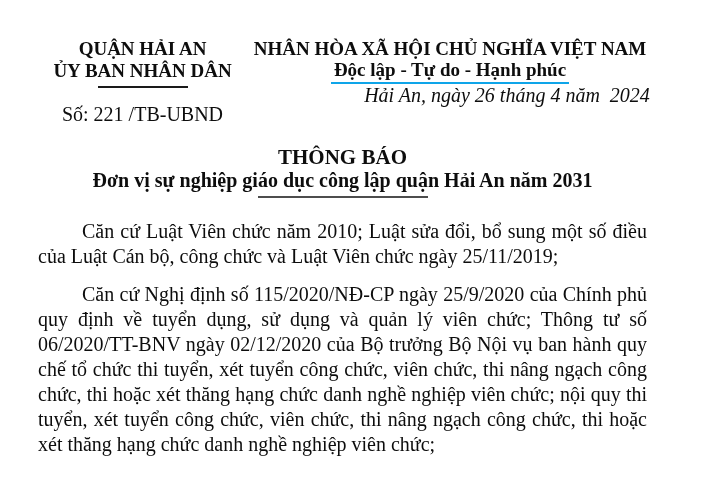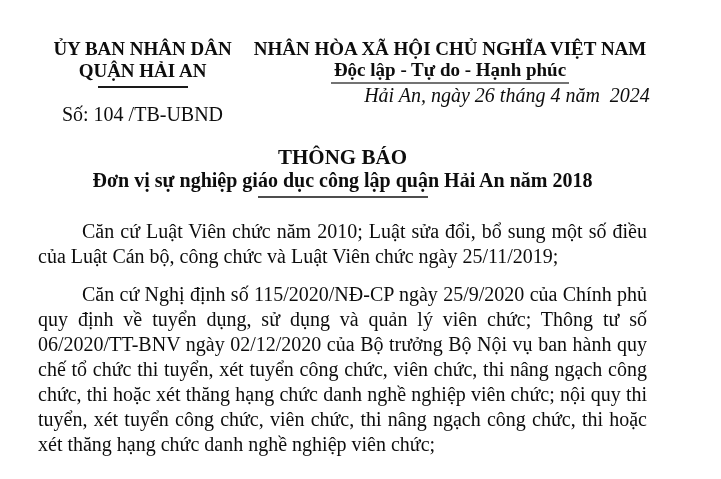--- a/index.html
+++ b/index.html
@@ -56,21 +56,21 @@
     font-size: 19px;
     line-height: 22px;
     white-space: nowrap;
   }
   .motto {
     display: inline-block;
     font-weight: bold;
     font-size: 19px;
     line-height: 20px;
     padding: 0 3px 2px 3px;
-    border-bottom: 2px solid #737373;
+    border-bottom: 2px solid #0ea5e9;
     white-space: nowrap;
   }
   .date-line {
     padding-left: 114px;
     font-style: italic;
     font-size: 20px;
     line-height: 23px;
     white-space: pre;
   }
 
@@ -110,39 +110,39 @@
   }
 </style>
 </head>
 <body>
 
 <div class="page">
 
   <div class="header">
 
     <div class="header-left">
+      <div class="org-line">QUẬN HẢI AN</div>
       <div class="org-line">ỦY BAN NHÂN DÂN</div>
-      <div class="org-line">QUẬN HẢI AN</div>
       <div class="org-underline"></div>
-      <div class="doc-number">Số: 104 /TB-UBND</div>
+      <div class="doc-number">Số: 221 /TB-UBND</div>
     </div>
 
     <div class="header-right">
       <div class="national-line">NHÂN HÒA XÃ HỘI CHỦ NGHĨA VIỆT NAM</div>
       <div>
         <span class="motto">Độc lập - Tự do - Hạnh phúc</span>
       </div>
       <div class="date-line">Hải An, ngày 26 tháng 4 năm  2024</div>
     </div>
 
   </div>
 
   <div class="title-block">
     <div class="title-main">THÔNG BÁO</div>
-    <div class="title-sub">Đơn vị sự nghiệp giáo dục công lập quận Hải An năm 2018</div>
+    <div class="title-sub">Đơn vị sự nghiệp giáo dục công lập quận Hải An năm 2031</div>
     <div class="title-underline"></div>
   </div>
 
   <div class="body-text">
     <p>Căn cứ Luật Viên chức năm 2010; Luật sửa đổi, bổ sung một số điều của Luật Cán bộ, công chức và Luật Viên chức ngày 25/11/2019;</p>
     <p>Căn cứ Nghị định số 115/2020/NĐ-CP ngày 25/9/2020 của Chính phủ quy định về tuyển dụng, sử dụng và quản lý viên chức; Thông tư số 06/2020/TT-BNV ngày 02/12/2020 của Bộ trưởng Bộ Nội vụ ban hành quy chế tổ chức thi tuyển, xét tuyển công chức, viên chức, thi nâng ngạch công chức, thi hoặc xét thăng hạng chức danh nghề nghiệp viên chức; nội quy thi tuyển, xét tuyển công chức, viên chức, thi nâng ngạch công chức, thi hoặc xét thăng hạng chức danh nghề nghiệp viên chức;</p>
   </div>
 
 </div>
 

